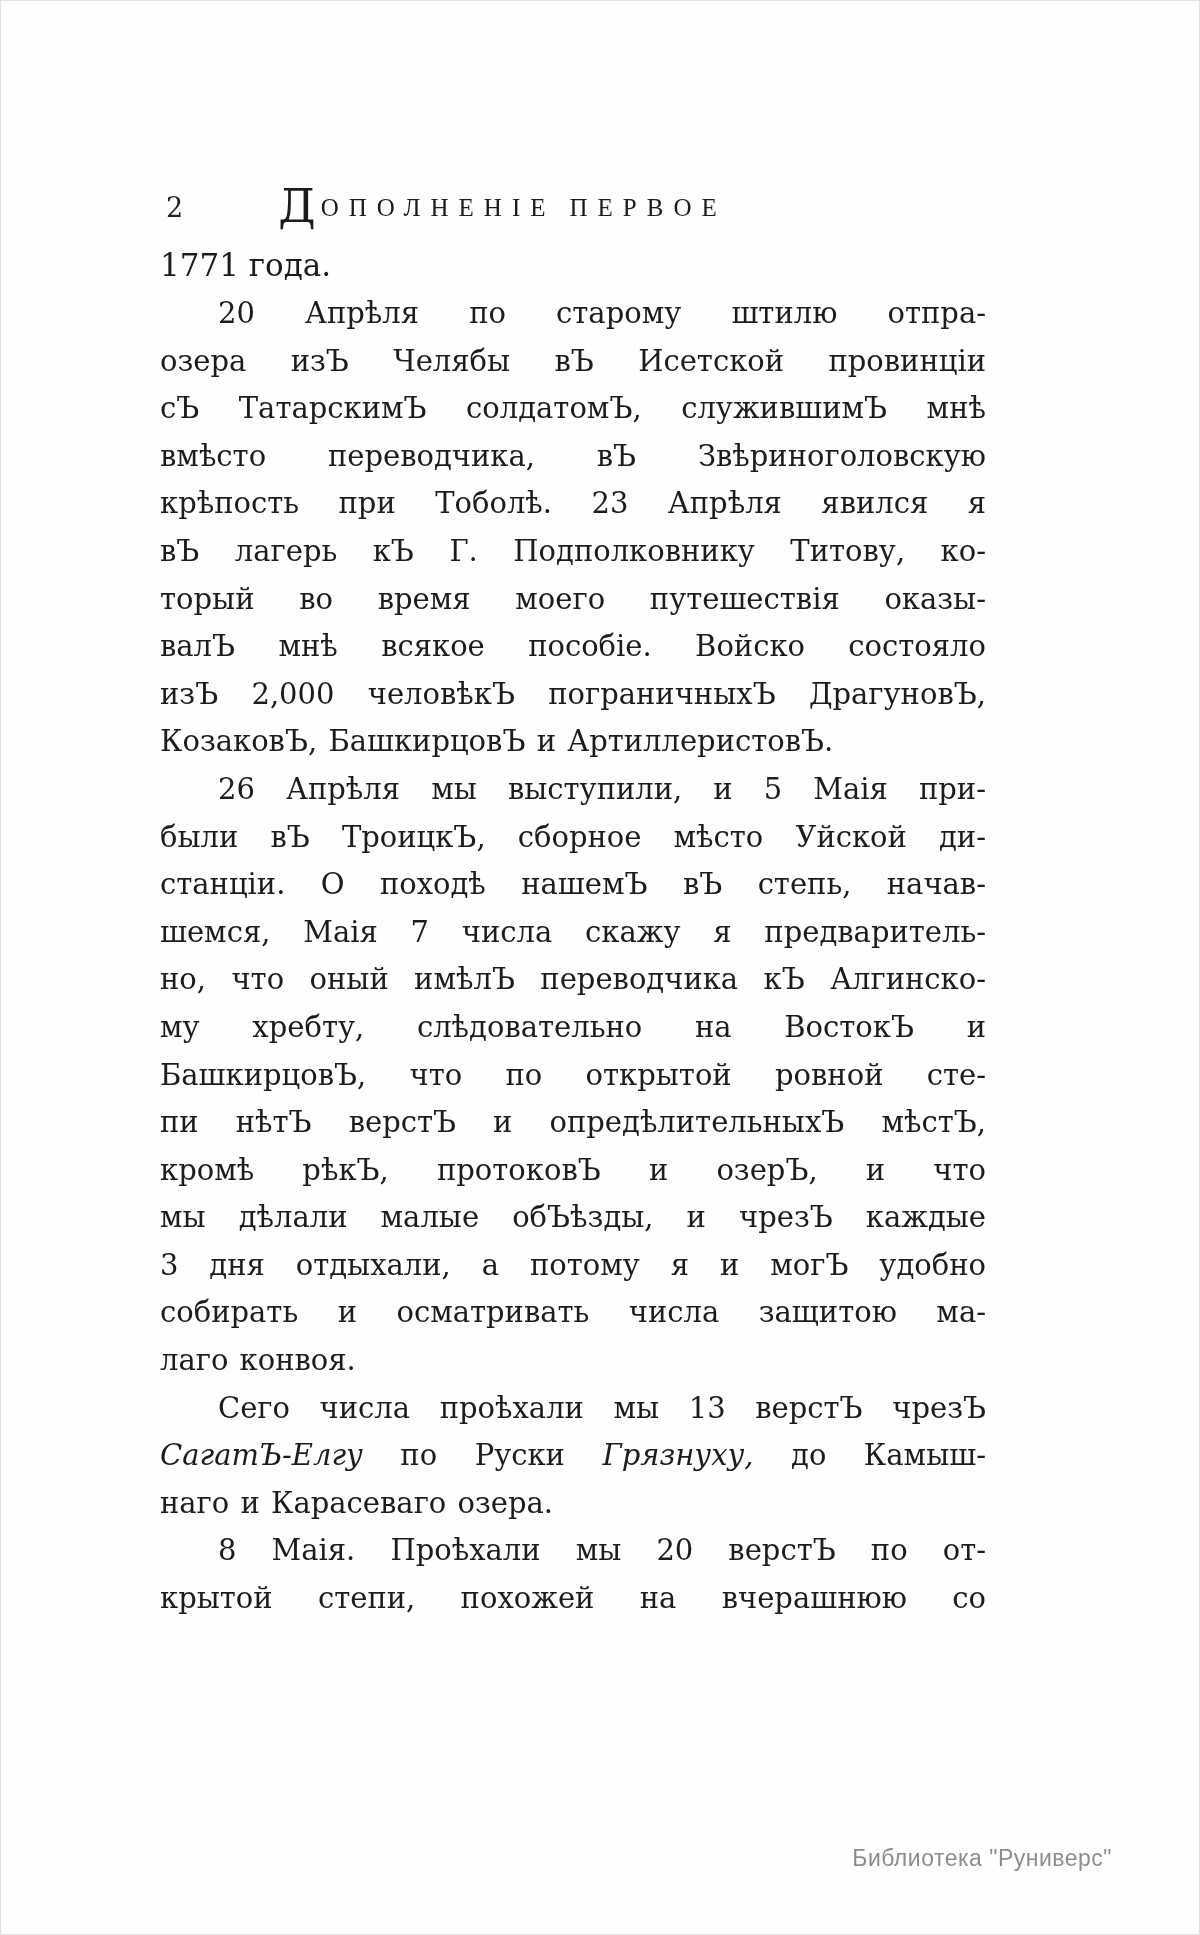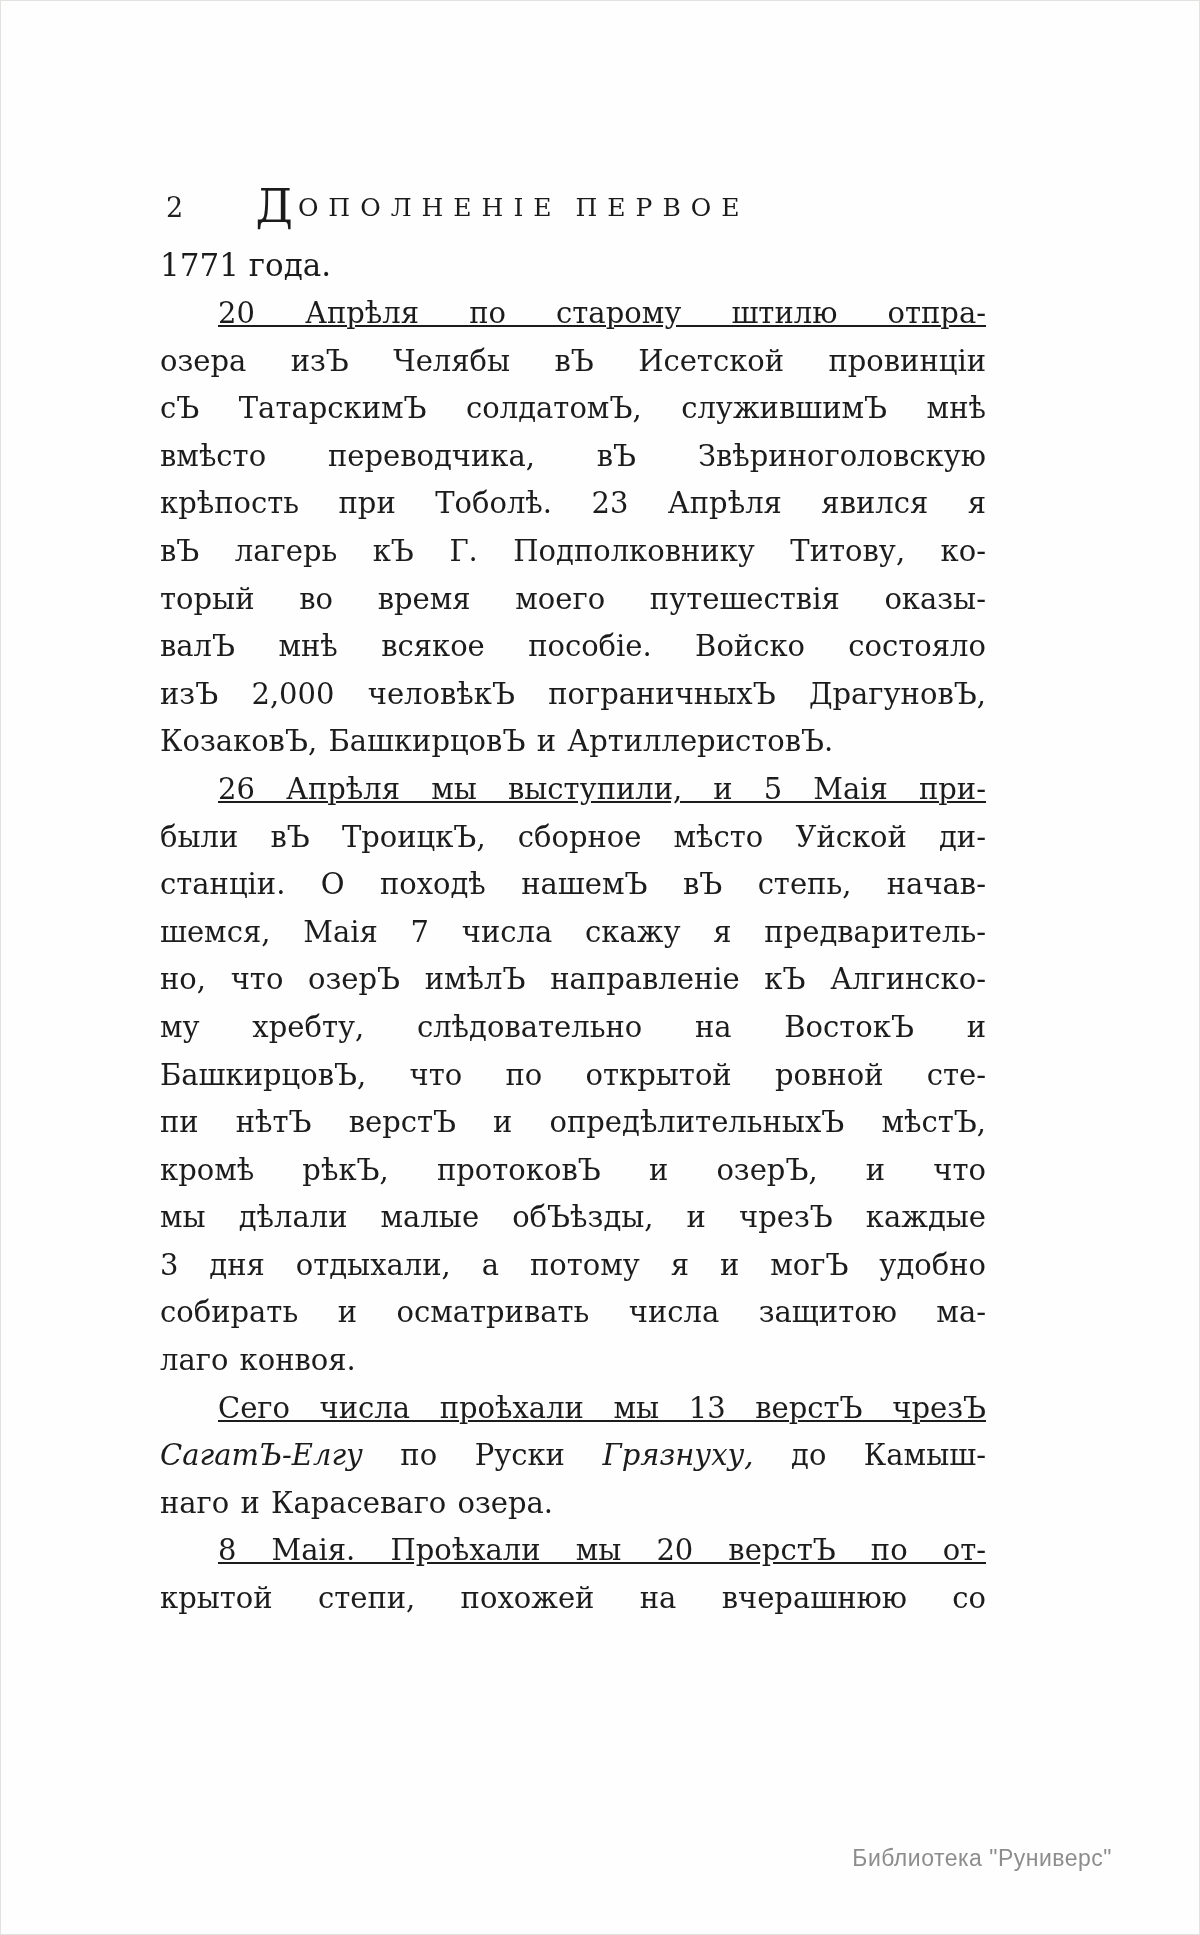--- a/index.html
+++ b/index.html
@@ -36,20 +36,21 @@
   }
   .header-initial {
     font-size: 46px;
     line-height: 40px;
     letter-spacing: 5px;
     vertical-align: -6px;
   }
   .header-caps {
     font-size: 25px;
     letter-spacing: 10px;
+    font-family: Liberation Serif, serif;
   }
   .header-gap {
     display: inline-block;
     width: 14px;
   }
   
   .section-title {
     position: absolute;
     top: 247px;
     left: 160px;
@@ -70,21 +71,20 @@
     line-height: 47.6px;
     height: 47.6px;
     text-align: justify;
     text-align-last: justify;
     word-spacing: 2px;
     white-space: nowrap;
     color: #1c1c1c;
   }
   .body-line.indent {
     text-indent: 58px;
-    text-decoration: underline;
   }
   .body-line.no-justify {
     text-align: left;
     text-align-last: left;
   }
   .it {
     font-style: italic;
   }
   
   .watermark {
@@ -118,21 +118,21 @@
       <div class="body-line">крѣпость при Тоболѣ. 23 Апрѣля явился я</div>
       <div class="body-line">вЪ лагерь кЪ Г. Подполковнику Титову, ко-</div>
       <div class="body-line">торый во время моего путешествія оказы-</div>
       <div class="body-line">валЪ мнѣ всякое пособіе. Войско состояло</div>
       <div class="body-line">изЪ 2,000 человѣкЪ пограничныхЪ ДрагуновЪ,</div>
       <div class="body-line no-justify">КозаковЪ, БашкирцовЪ и АртиллеристовЪ.</div>
       <div class="body-line indent">26 Апрѣля мы выступили, и 5 Маія при-</div>
       <div class="body-line">были вЪ ТроицкЪ, сборное мѣсто Уйской ди-</div>
       <div class="body-line">станціи. О походѣ нашемЪ вЪ степь, начав-</div>
       <div class="body-line">шемся, Маія 7 числа скажу я предваритель-</div>
-      <div class="body-line">но, что озерЪ имѣлЪ направленіе кЪ Алгинско-</div>
+      <div class="body-line">но, что оный имѣлЪ переводчика кЪ Алгинско-</div>
       <div class="body-line">му хребту, слѣдовательно на ВостокЪ и</div>
       <div class="body-line">БашкирцовЪ, что по открытой ровной сте-</div>
       <div class="body-line">пи нѣтЪ верстЪ и опредѣлительныхЪ мѣстЪ,</div>
       <div class="body-line">кромѣ рѣкЪ, протоковЪ и озерЪ, и что</div>
       <div class="body-line">мы дѣлали малые обЪѣзды, и чрезЪ каждые</div>
       <div class="body-line">3 дня отдыхали, а потому я и могЪ удобно</div>
       <div class="body-line">собирать и осматривать числа защитою ма-</div>
       <div class="body-line no-justify">лаго конвоя.</div>
       <div class="body-line indent">Сего числа проѣхали мы 13 верстЪ чрезЪ</div>
       <div class="body-line"><span class="it">СагатЪ-Елгу</span><span> по Руски </span><span class="it">Грязнуху,</span><span> до Камыш-</span></div>

